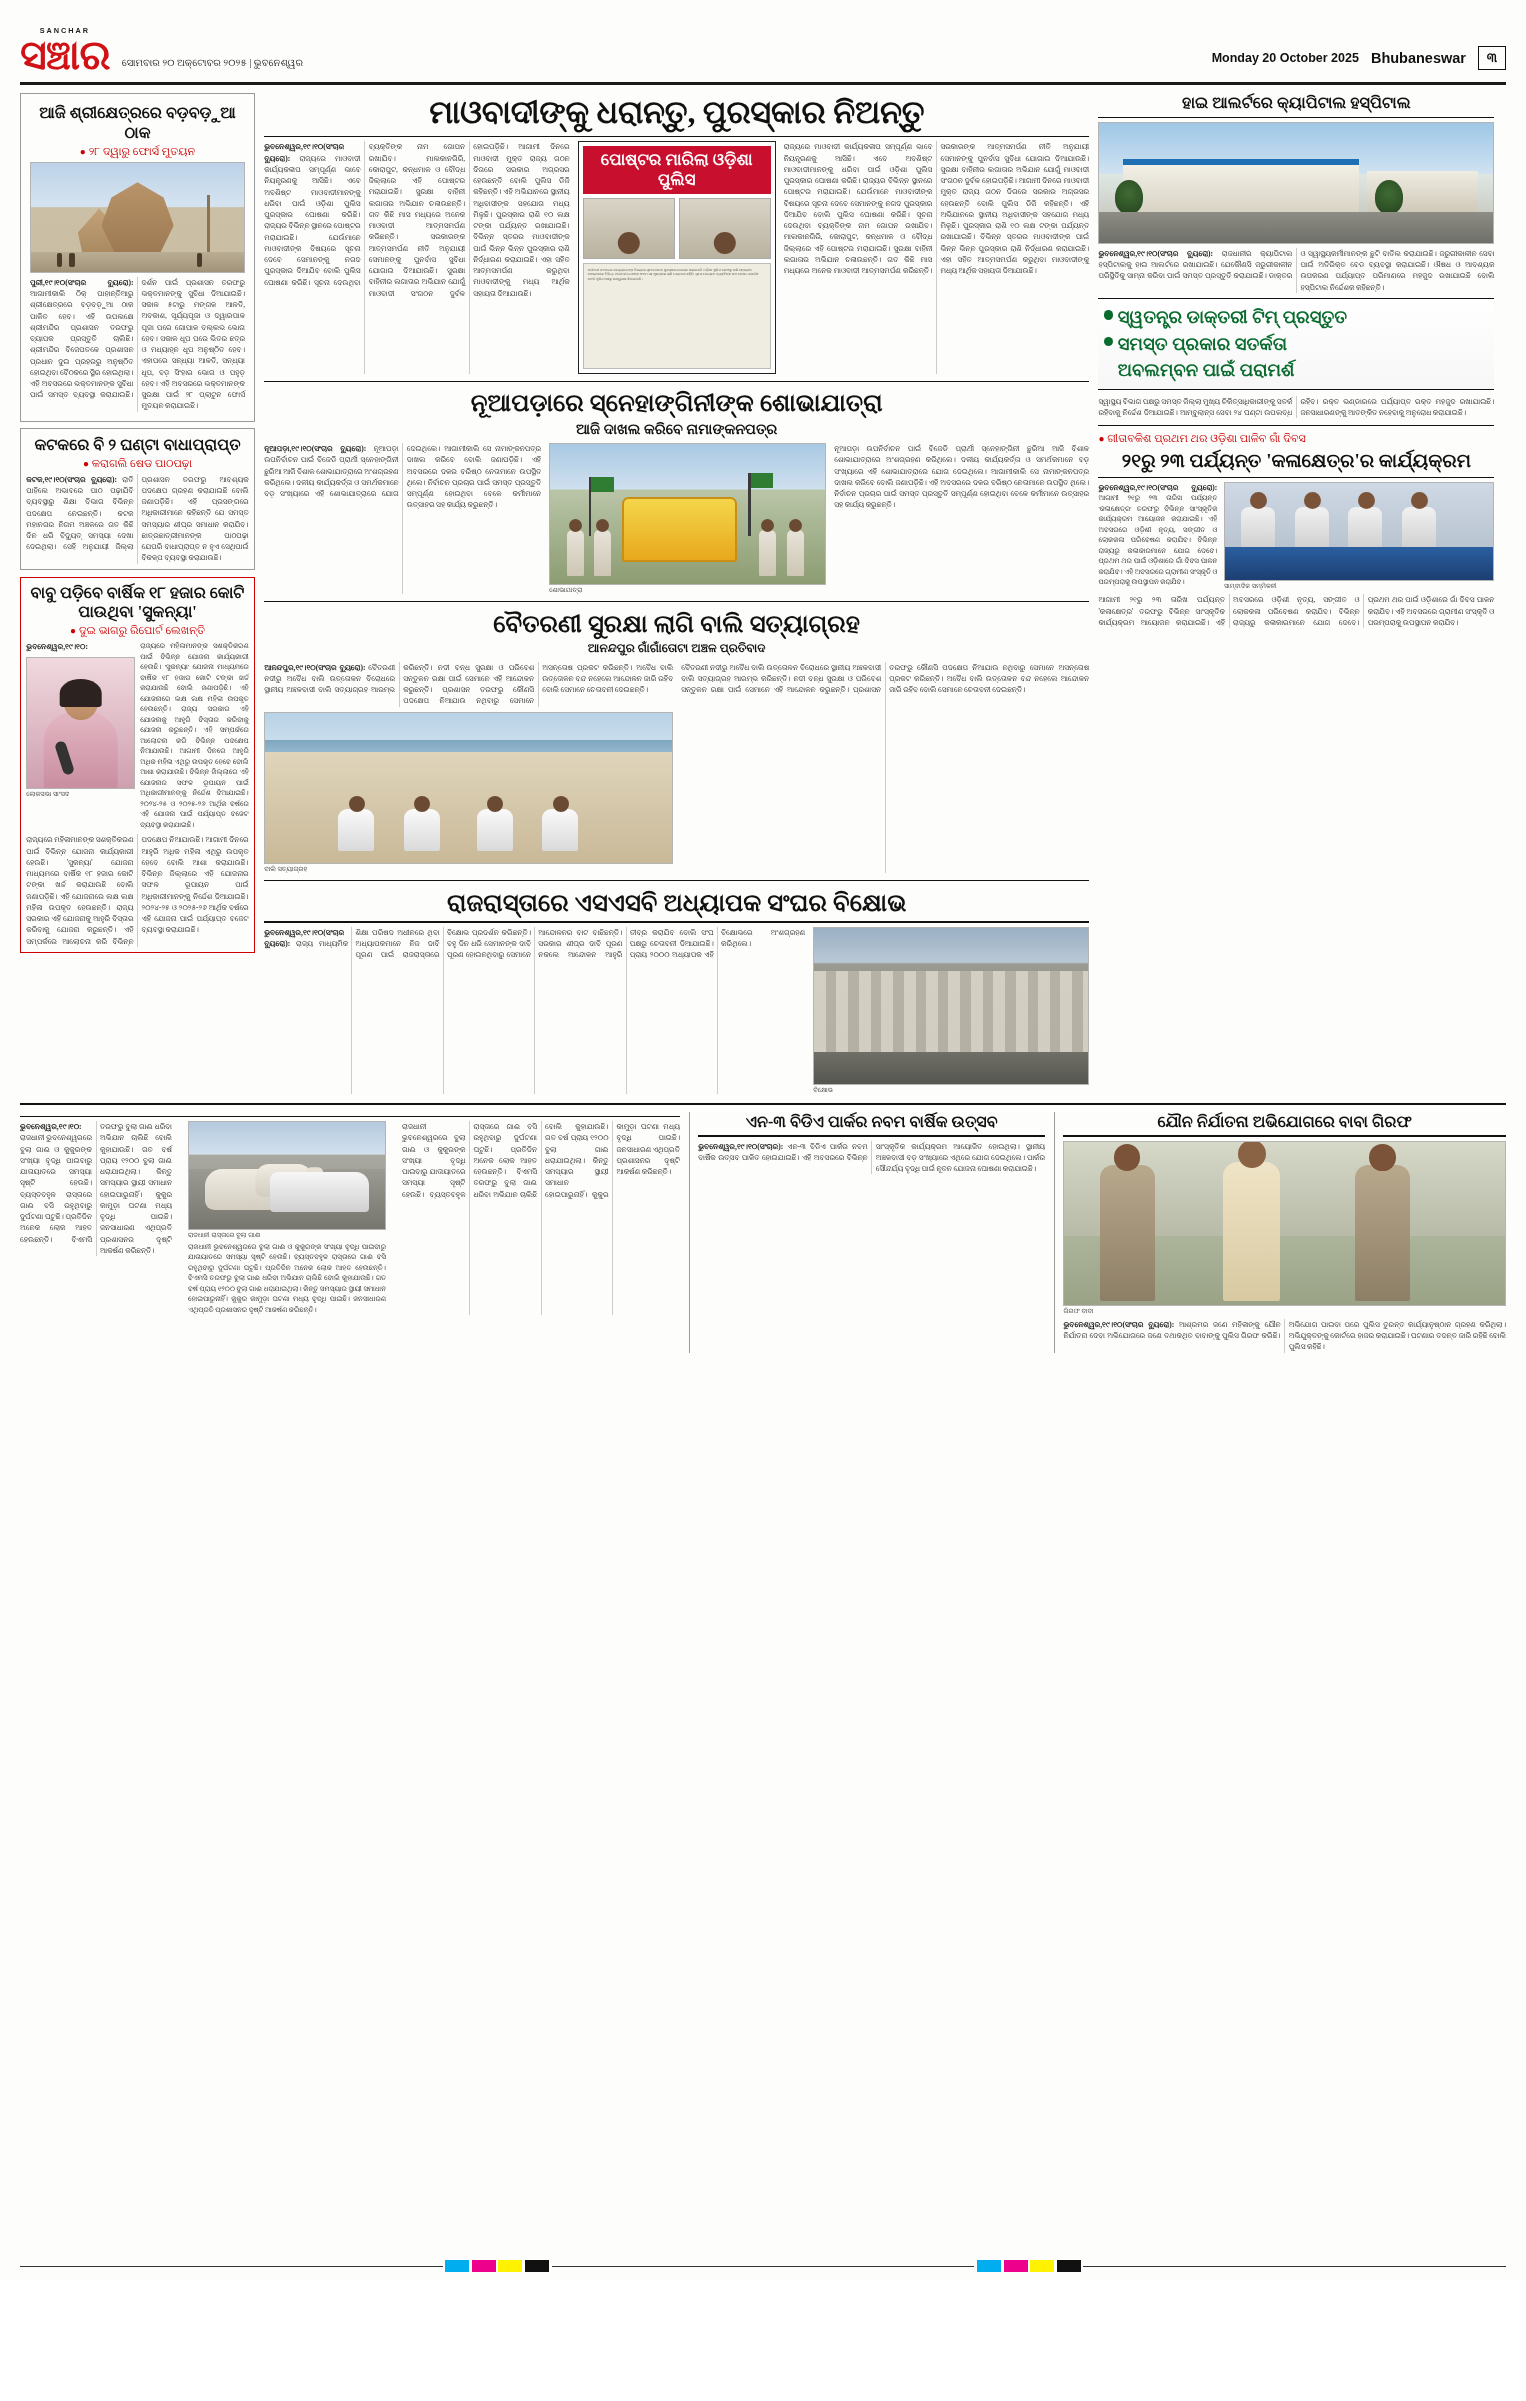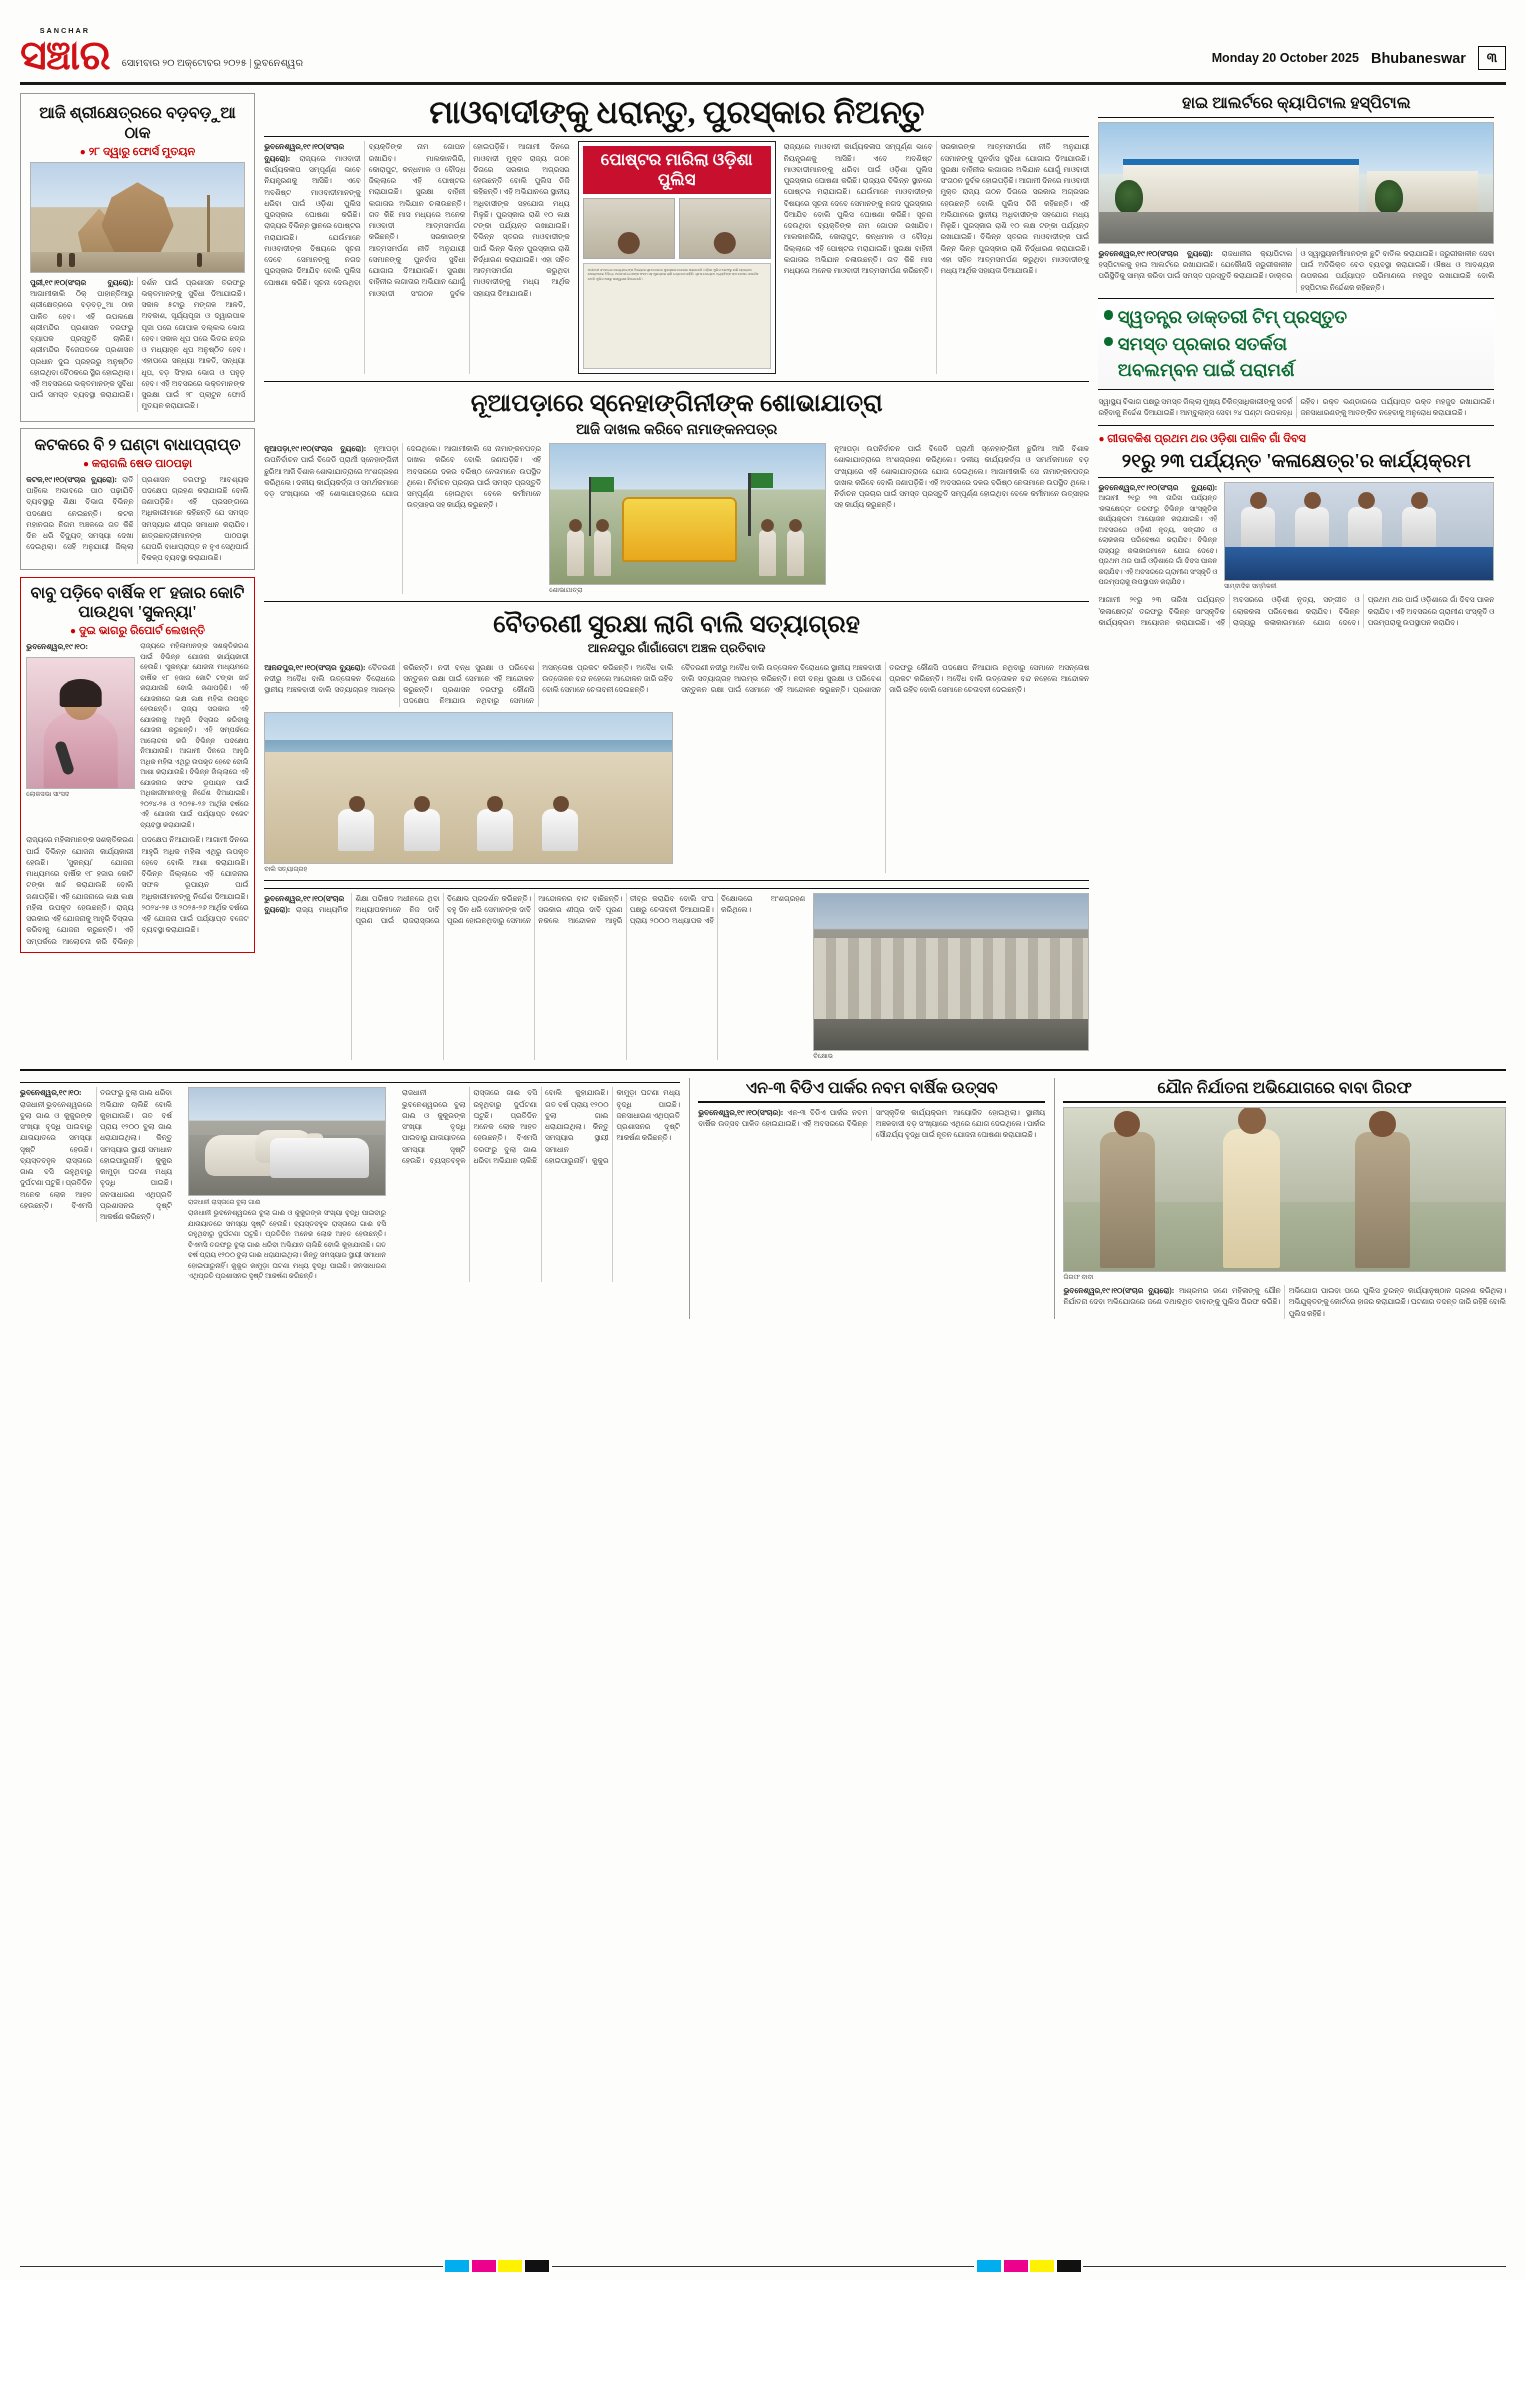--- a/index.html
+++ b/index.html
@@ -96,21 +96,21 @@
     text-align: center;
   }
   .hl-xl { font-size: 32px; letter-spacing: -0.3px; }
   .hl-lg { font-size: 24.4px; }
   .hl-md { font-size: 19px; }
   .hl-sm { font-size: 16px; }
 
   .kicker {
     font-family: "Liberation Serif", serif;
     font-size: 11.2px;
-    font-weight: 700;
+    font-weight: 400;
     color: #c00;
     text-align:center;
     margin: 2.6px 0 4px;
   }
   .kicker .bullet { color:#c00; font-size:10px; }
 
   .photo {
     width: 100%;
     position: relative;
     overflow: hidden;
@@ -568,20 +568,21 @@
             </div>
             <div class="caption od">ବାଲି ସତ୍ୟାଗ୍ରହ</div>
           </div>
           <div style="flex:1;" class="body-text cols2 od">ବୈତରଣୀ ନଦୀରୁ ଅବୈଧ ବାଲି ଉତ୍ତୋଳନ ବିରୋଧରେ ସ୍ଥାନୀୟ ଅଞ୍ଚଳବାସୀ ବାଲି ସତ୍ୟାଗ୍ରହ ଆରମ୍ଭ କରିଛନ୍ତି। ନଦୀ ବନ୍ଧ ସୁରକ୍ଷା ଓ ପରିବେଶ ସନ୍ତୁଳନ ରକ୍ଷା ପାଇଁ ସେମାନେ ଏହି ଆନ୍ଦୋଳନ କରୁଛନ୍ତି। ପ୍ରଶାସନ ତରଫରୁ କୌଣସି ପଦକ୍ଷେପ ନିଆଯାଉ ନଥିବାରୁ ସେମାନେ ଅସନ୍ତୋଷ ପ୍ରକଟ କରିଛନ୍ତି। ଅବୈଧ ବାଲି ଉତ୍ତୋଳନ ବନ୍ଦ ନହେଲେ ଆନ୍ଦୋଳନ ଜାରି ରହିବ ବୋଲି ସେମାନେ ଚେତାବନୀ ଦେଇଛନ୍ତି।</div>
         </div>
       </div>
 
       <div class="black-line" style="margin:6.6px 0;"></div>
 
       <div>
+        <div class="headline hl-lg od">ରାଜରାସ୍ତାରେ ଏସଏସବି ଅଧ୍ୟାପକ ସଂଘର ବିକ୍ଷୋଭ</div>
         <div class="black-line"></div>
         <div style="display:flex; gap:8px;">
           <div style="flex:0 0 541px;" class="body-text cols6 od">
             <span class="dateline od">ଭୁବନେଶ୍ୱର,୧୯।୧୦(ସଂଚାର ବ୍ୟୁରୋ):</span>
             <span>ରାଜ୍ୟ ମାଧ୍ୟମିକ ଶିକ୍ଷା ପରିଷଦ ଅଧୀନରେ ଥିବା ଅଧ୍ୟାପକମାନେ ନିଜ ଦାବି ପୂରଣ ପାଇଁ ରାଜରାସ୍ତାରେ ବିକ୍ଷୋଭ ପ୍ରଦର୍ଶନ କରିଛନ୍ତି। ବହୁ ଦିନ ଧରି ସେମାନଙ୍କ ଦାବି ପୂରଣ ହୋଇନଥିବାରୁ ସେମାନେ ଆନ୍ଦୋଳନର ବାଟ ବାଛିଛନ୍ତି। ସରକାର ଶୀଘ୍ର ଦାବି ପୂରଣ ନକଲେ ଆନ୍ଦୋଳନ ଆହୁରି ତୀବ୍ର କରାଯିବ ବୋଲି ସଂଘ ପକ୍ଷରୁ ଚେତାବନୀ ଦିଆଯାଇଛି। ପ୍ରାୟ ୨୦୦୦ ଅଧ୍ୟାପକ ଏହି ବିକ୍ଷୋଭରେ ଅଂଶଗ୍ରହଣ କରିଥିଲେ।</span>
           </div>
           <div style="flex:1;">
             <div class="photo ph-protest" style="height:158px;">
               <div class="crowd"></div>
               <div class="band"></div>

